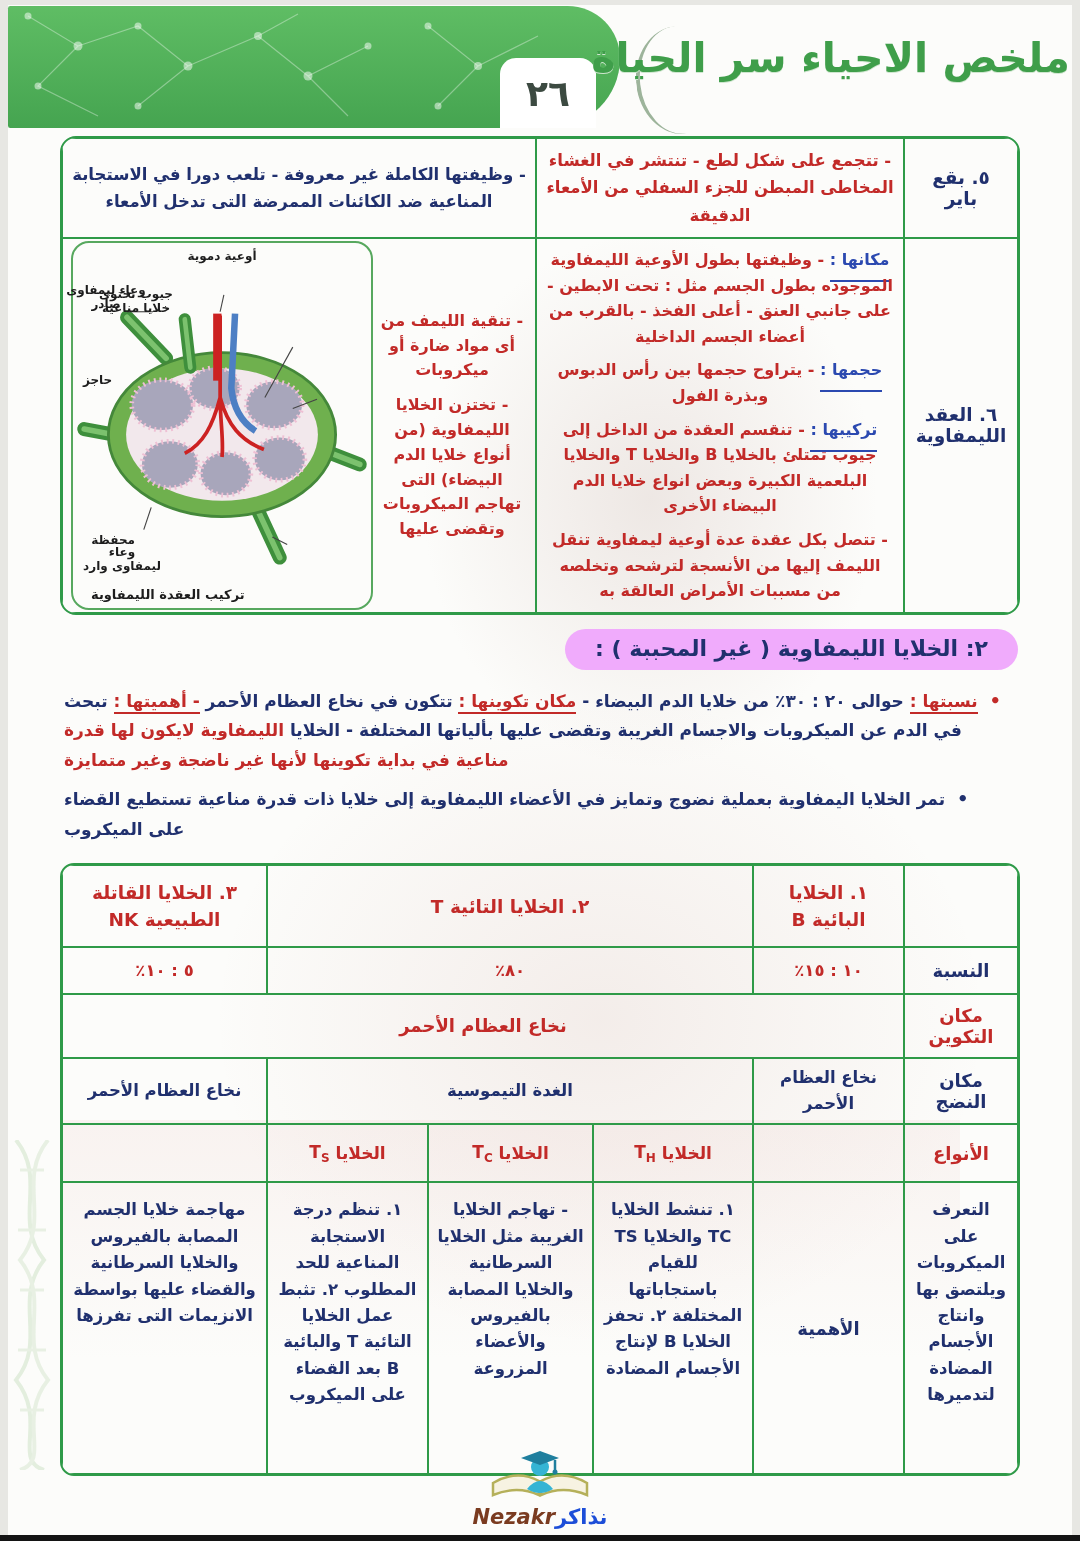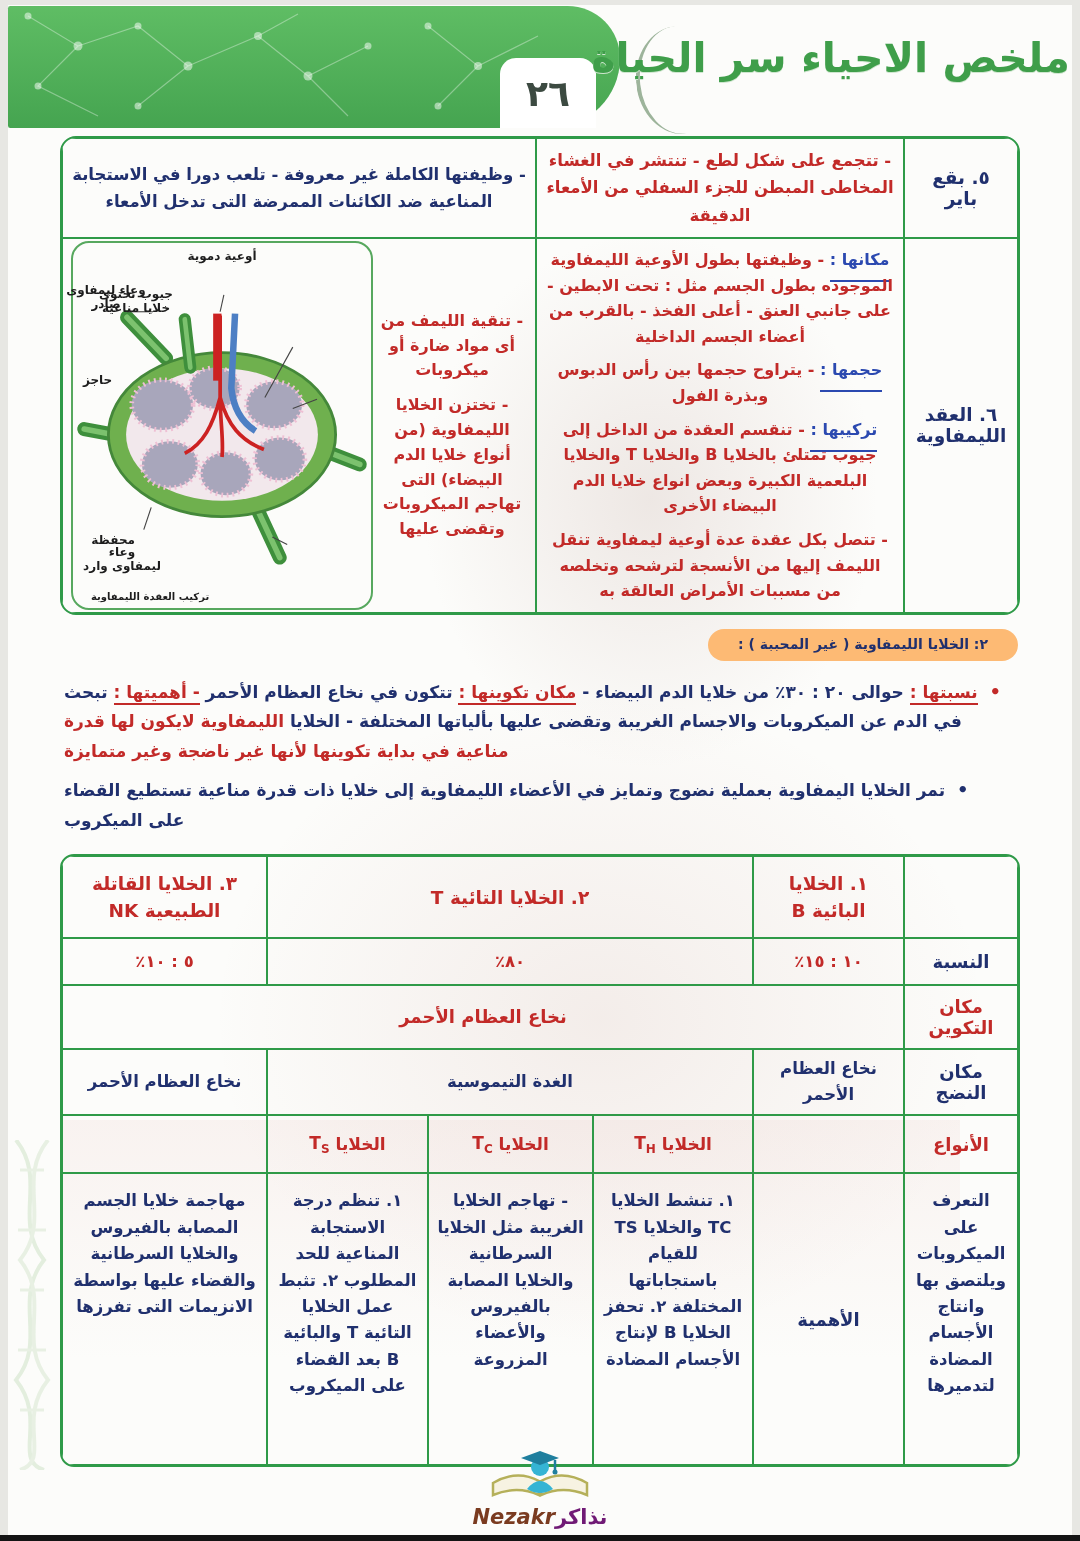--- a/index.html
+++ b/index.html
@@ -53,26 +53,26 @@
   .kw{color:#2b49b0;border-bottom:2px solid #2b49b0;padding-bottom:11px;}
   .kw:empty{border:none;padding:0;}
 
   .node-wrap{display:flex;direction:rtl;padding:6px;gap:4px;align-items:stretch;}
   .node-side{width:150px;font-size:16px;color:#c22a28;line-height:1.55;text-align:center;
              display:flex;flex-direction:column;justify-content:center;}
   .node-side div{margin:5px 0;}
   .node-box{flex:1;position:relative;border:2px solid #57a85e;border-radius:18px;min-height:352px;}
   .node-box svg{position:absolute;inset:0;width:100%;height:100%;}
   .nlabel{position:absolute;font-size:12px;color:#1d1d1d;line-height:1.2;text-align:center;direction:rtl;}
-  .ncaption{position:absolute;bottom:6px;left:18px;font-size:10px;color:#1d1d1d;direction:rtl;}
+  .ncaption{position:absolute;bottom:6px;left:18px;font-size:13px;color:#1d1d1d;direction:rtl;}
 
   
   .pill-row{text-align:right;margin:14px 2px 2px 0;}
-  .pill{display:inline-block;background:#fdba74;border-radius:24px;padding:7px 30px 9px 30px;
-        font-size:14px;color:#20306e;}
+  .pill{display:inline-block;background:#f0abfc;border-radius:24px;padding:7px 30px 9px 30px;
+        font-size:22px;color:#20306e;}
   .bullets{padding:6px 10px 2px 4px;}
   .bullets p{margin:7px 0;font-size:17px;line-height:1.75;text-align:left;color:#20306e;}
   .kw2{color:#c22a28;border-bottom:2px solid #c22a28;padding-bottom:1px;}
   .bullet-dot{font-size:18px;margin-left:6px;}
 
   
   .t2{display:grid;grid-template-columns:114px 151px 160px 165px 161px 1fr;
       grid-template-rows:82px 47px 64px 66px 58px minmax(292px,auto);
       border:2px solid #2f9a48;border-radius:14px;overflow:hidden;margin-top:10px;}
   .t2 .hdr{font-size:18.5px;line-height:1.5;}
@@ -82,21 +82,21 @@
   .sp5{grid-column:span 5;}
   .imp{align-items:flex-start;padding-top:14px;font-size:16px;line-height:1.8;}
   .tsub{font-size:17px;}
   .tsub sub{font-size:12px;}
 
   
   .logo{position:absolute;bottom:12px;left:0;right:0;display:flex;flex-direction:column;
         align-items:center;z-index:6;}
   .logo-text{direction:ltr;font-size:21px;margin-top:-2px;}
   .logo-en{color:#7a3b20;font-style:italic;}
-  .logo-ar{color:#701a75;}
+  .logo-ar{color:#1d4ed8;}
 </style>
 </head>
 <body>
 
 <div class="sheet"></div>
 <div class="wm wm1"></div>
 <div class="wm wm2"></div>
 <div class="wm wm3"></div>
 
 <svg class="dna-decor" width="56" height="330" viewBox="0 0 56 330">

